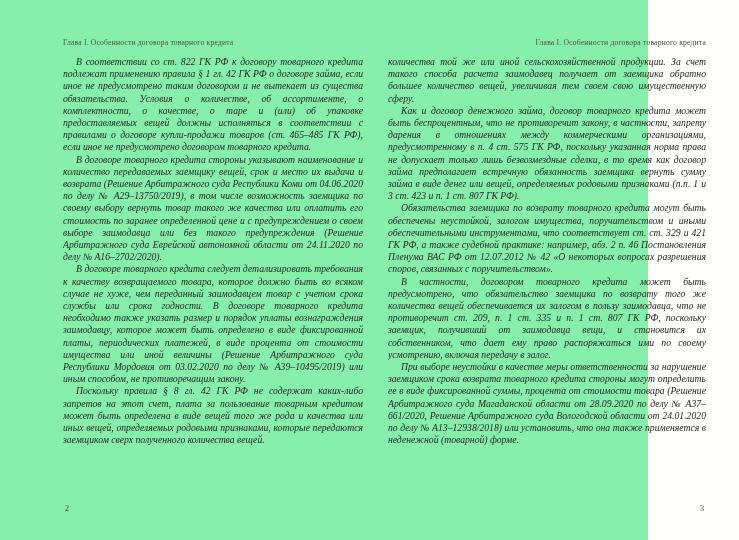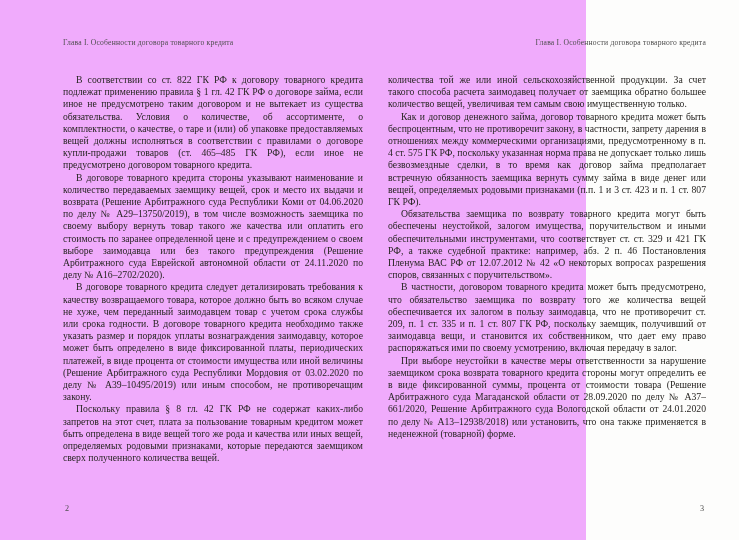--- a/index.html
+++ b/index.html
@@ -4,43 +4,44 @@
 <style>
   * { margin: 0; padding: 0; box-sizing: border-box; }
   html, body {
     width: 739px; height: 540px;
     background: #fdfdfc;
     font-family: "Liberation Serif", "DejaVu Serif", serif;
     overflow: hidden;
   }
   .spread {
     position: relative;
-    width: 586px; height: 540px;
-    background: #f0abfc;
+    width: 648px; height: 540px;
+    background: #86efac;
   }
   .page {
     position: absolute;
     top: 0; height: 540px;
   }
   .page-left  { left: 63px;  width: 300px; }
   .page-right { left: 388px; width: 318px; }
   .running-head {
     position: absolute;
     top: 38px; left: 0; right: 0;
     font-size: 7.6px;
     letter-spacing: 0.2px;
     color: #4d4d4d;
   }
   .page-left  .running-head { text-align: left; }
   .page-right .running-head { text-align: right; }
   .page-body {
     position: absolute;
-    top: 74px; left: 0; right: 0;
+    top: 56px; left: 0; right: 0;
     height: 442px;
     overflow: hidden;
+    font-style: italic;
   }
   .page-body p {
     font-size: 9.7px;
     line-height: 12.2px;
     color: #272522;
     text-align: justify;
     text-indent: 13px;
   }
   .page-body p.no-indent { text-indent: 0; }
   .folio {
@@ -64,21 +65,21 @@
       <p>В договоре товарного кредита стороны указывают наименование и количество передаваемых заемщику вещей, срок и место их выдачи и возврата (Решение Арбитражного суда Республики Коми от 04.06.2020 по делу № А29–13750/2019), в том числе возможность заемщика по своему выбору вернуть товар такого же качества или оплатить его стоимость по заранее определенной цене и с предупреждением о своем выборе заимодавца или без такого предупреждения (Решение Арбитражного суда Еврейской автономной области от 24.11.2020 по делу № А16–2702/2020).</p>
       <p>В договоре товарного кредита следует детализировать требования к качеству возвращаемого товара, которое должно быть во всяком случае не хуже, чем переданный заимодавцем товар с учетом срока службы или срока годности. В договоре товарного кредита необходимо также указать размер и порядок уплаты вознаграждения заимодавцу, которое может быть определено в виде фиксированной платы, периодических платежей, в виде процента от стоимости имущества или иной величины (Решение Арбитражного суда Республики Мордовия от 03.02.2020 по делу № А39–10495/2019) или иным способом, не противоречащим закону.</p>
       <p>Поскольку правила § 8 гл. 42 ГК РФ не содержат каких-либо запретов на этот счет, плата за пользование товарным кредитом может быть определена в виде вещей того же рода и качества или иных вещей, определяемых родовыми признаками, которые передаются заемщиком сверх полученного количества вещей.</p>
     </div>
     <div class="folio">2</div>
   </div>
 
   <div class="page page-right">
     <div class="running-head">Глава I. Особенности договора товарного кредита</div>
     <div class="page-body">
-      <p class="no-indent">количества той же или иной сельскохозяйственной продукции. За счет такого способа расчета заимодавец получает от заемщика обратно большее количество вещей, увеличивая тем самым свою имущественную только.</p>
+      <p class="no-indent">количества той же или иной сельскохозяйственной продукции. За счет такого способа расчета заимодавец получает от заемщика обратно большее количество вещей, увеличивая тем своем свою имущественную сферу.</p>
       <p>Как и договор денежного займа, договор товарного кредита может быть беспроцентным, что не противоречит закону, в частности, запрету дарения в отношениях между коммерческими организациями, предусмотренному в п. 4 ст. 575 ГК РФ, поскольку указанная норма права не допускает только лишь безвозмездные сделки, в то время как договор займа предполагает встречную обязанность заемщика вернуть сумму займа в виде денег или вещей, определяемых родовыми признаками (п.п. 1 и 3 ст. 423 и п. 1 ст. 807 ГК РФ).</p>
       <p>Обязательства заемщика по возврату товарного кредита могут быть обеспечены неустойкой, залогом имущества, поручительством и иными обеспечительными инструментами, что соответствует ст. ст. 329 и 421 ГК РФ, а также судебной практике: например, абз. 2 п. 46 Постановления Пленума ВАС РФ от 12.07.2012 № 42 «О некоторых вопросах разрешения споров, связанных с поручительством».</p>
       <p>В частности, договором товарного кредита может быть предусмотрено, что обязательство заемщика по возврату того же количества вещей обеспечивается их залогом в пользу заимодавца, что не противоречит ст. 209, п. 1 ст. 335 и п. 1 ст. 807 ГК РФ, поскольку заемщик, получивший от заимодавца вещи, и становится их собственником, что дает ему право распоряжаться ими по своему усмотрению, включая передачу в залог.</p>
       <p>При выборе неустойки в качестве меры ответственности за нарушение заемщиком срока возврата товарного кредита стороны могут определить ее в виде фиксированной суммы, процента от стоимости товара (Решение Арбитражного суда Магаданской области от 28.09.2020 по делу № А37–661/2020, Решение Арбитражного суда Вологодской области от 24.01.2020 по делу № А13–12938/2018) или установить, что она также применяется в неденежной (товарной) форме.</p>
     </div>
     <div class="folio">3</div>
   </div>
 
 </div>
 

